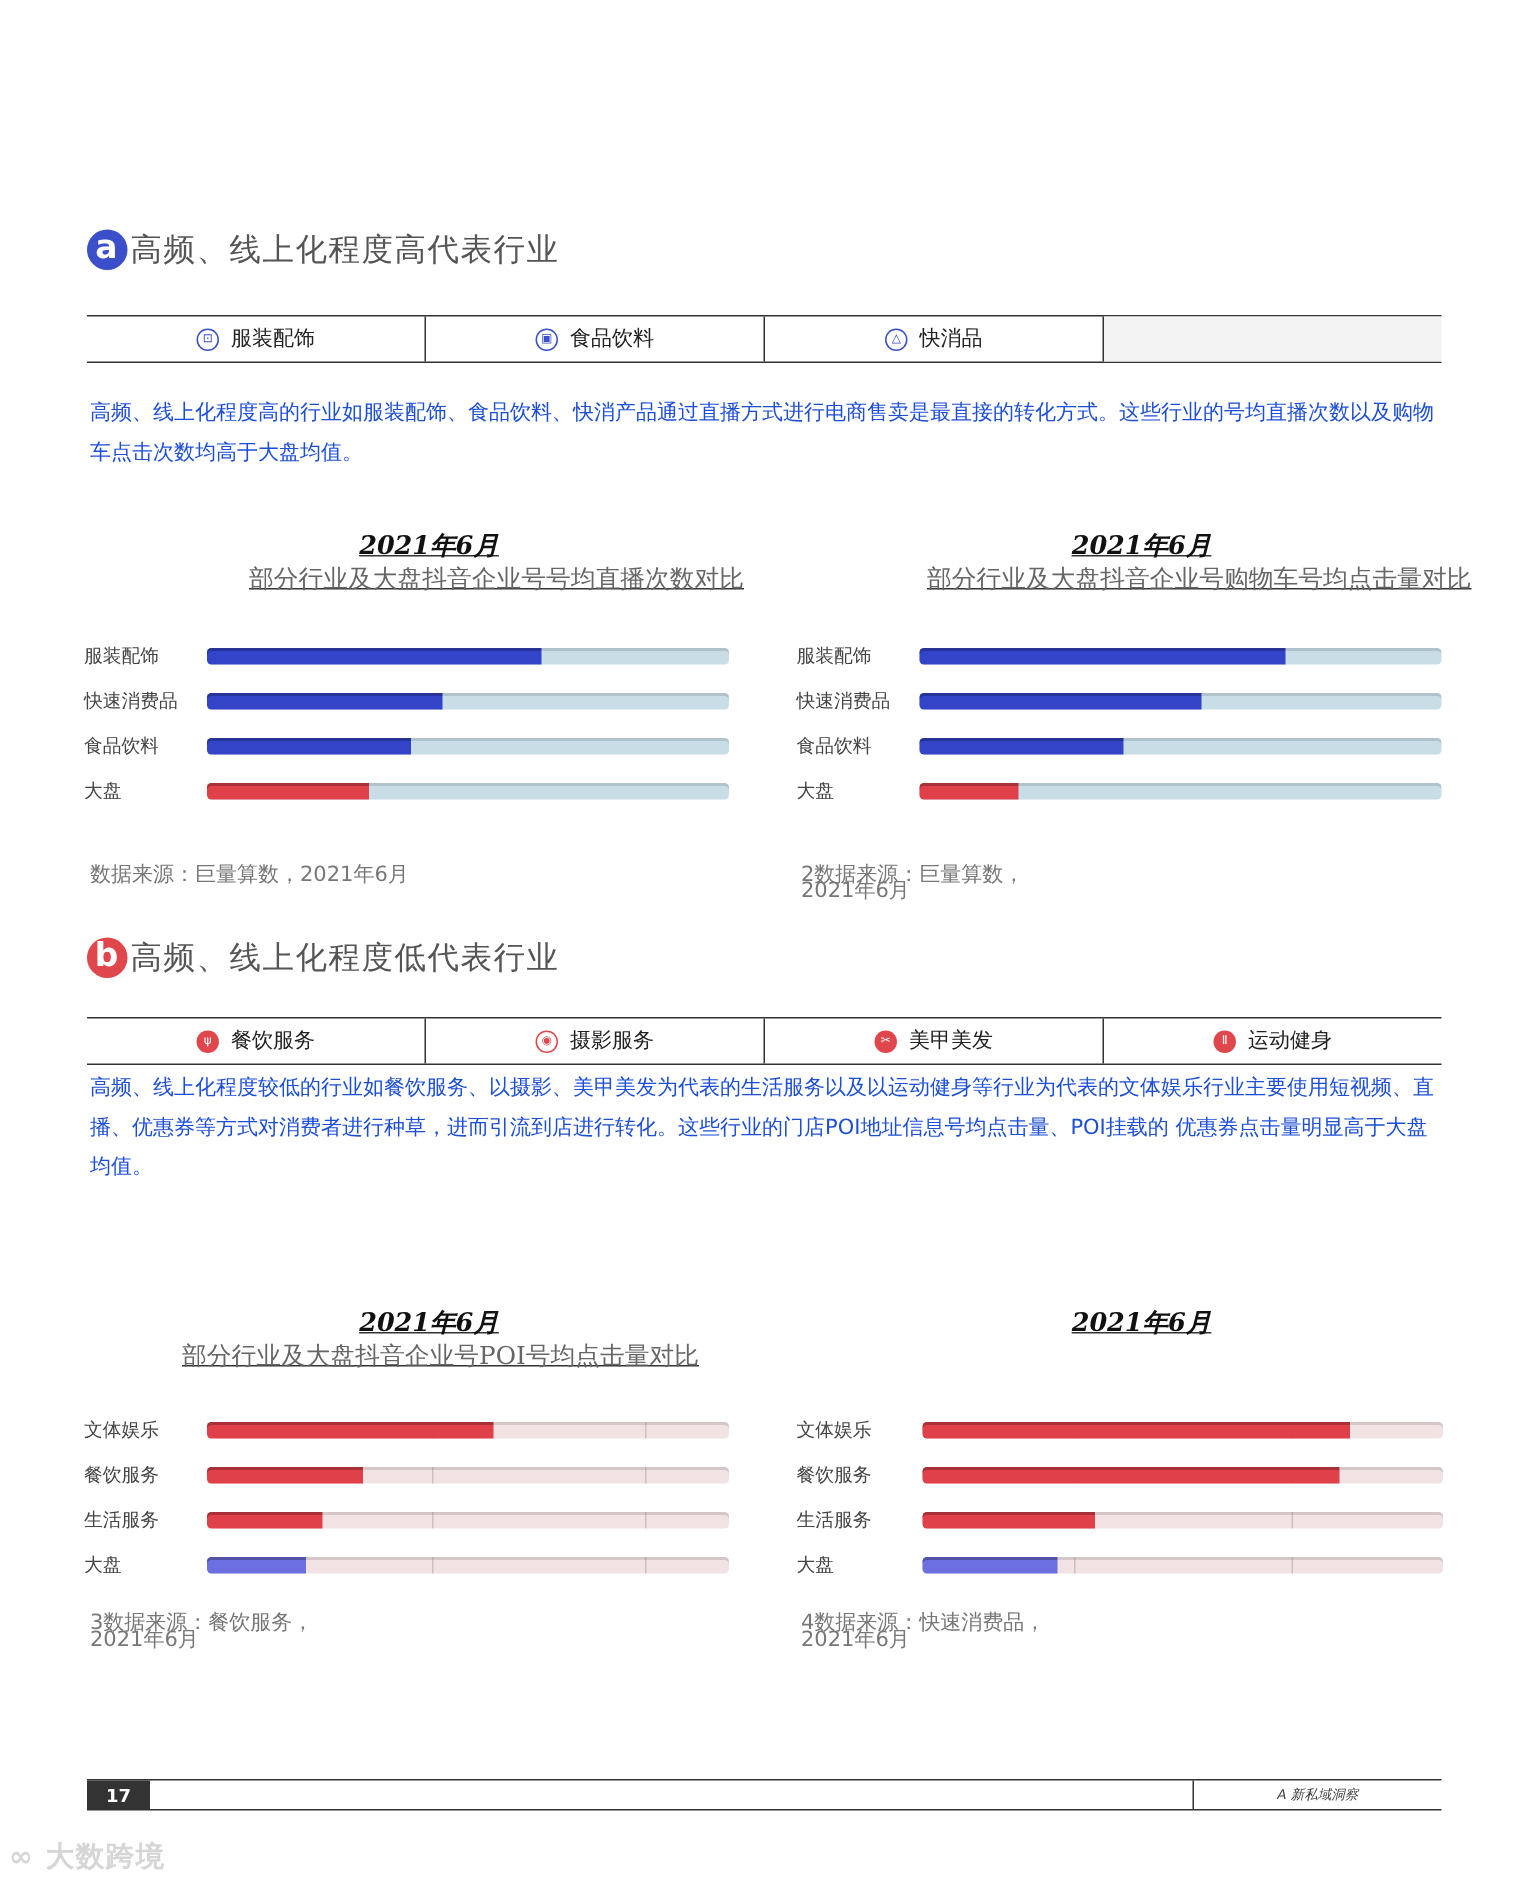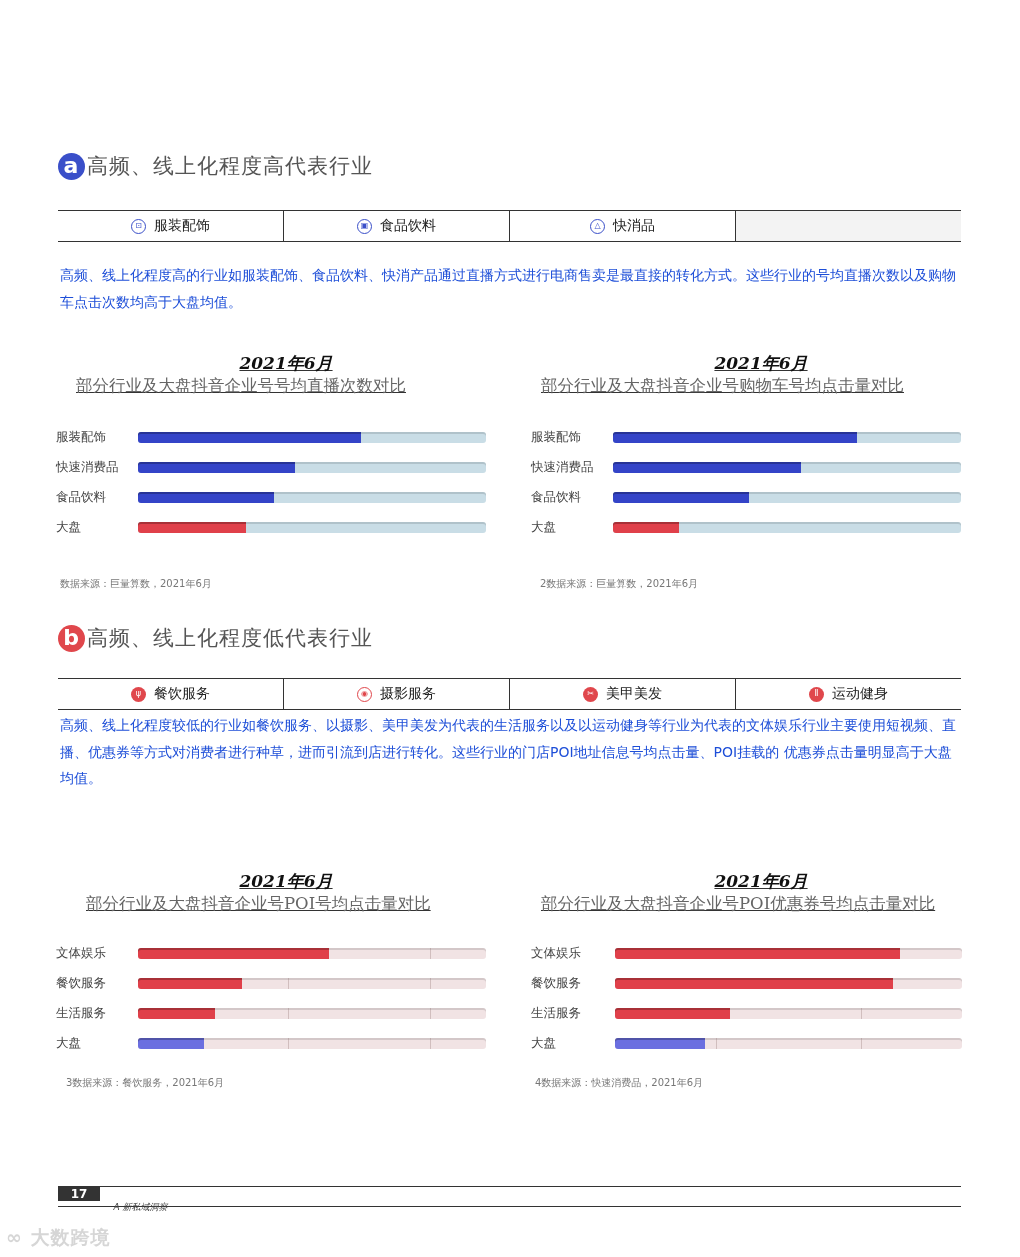--- a/index.html
+++ b/index.html
@@ -12,30 +12,30 @@
   .tabs { left: 58px; width: 903px; height: 32px; border-top: 1.5px solid #333; border-bottom: 1.5px solid #333; display: flex; }
   .tab { flex: 1; display: flex; align-items: center; justify-content: center; font-size: 14px; color: #222; border-right: 1.5px solid #333; }
   .tab:last-child { border-right: none; }
   .tab.empty { background: #f3f3f3; }
   .tab-icon { width: 15px; height: 15px; border-radius: 50%; margin-right: 8px; display: inline-flex; align-items: center; justify-content: center; font-size: 8px; line-height: 1; }
 
   .para { left: 60px; width: 905px; font-size: 14px; line-height: 26.5px; color: #1d4ed8; }
 
   .chart { width: 440px; text-decoration: underline; }
   .chart-date { text-align: center; font-family: "DejaVu Serif", serif; font-weight: bold; font-style: italic; font-size: 17px; color: #111; }
-  .chart-title { text-align: left; font-family: "DejaVu Serif", serif; font-size: 16.5px; color: #666; line-height: 21px; }
+  .chart-title { text-align: right; font-family: "DejaVu Serif", serif; font-size: 16.5px; color: #666; line-height: 21px; }
   .row { position: absolute; left: 0; height: 14px; width: 100%; }
   .row-label { position: absolute; left: 0; top: -3px; font-size: 12.5px; color: #444; }
   .track { position: absolute; height: 11px; border-radius: 3px; box-shadow: inset 0 2px 0 rgba(0,0,0,0.12); }
   .fill { position: absolute; left: 0; top: 0; height: 11px; border-radius: 3px 0 0 3px; box-shadow: inset 0 2px 0 rgba(0,0,0,0.25); }
   .grid-tick { position: absolute; top: 0; width: 1px; height: 11px; background: rgba(150,120,120,0.35); }
 
-  .source { font-size: 10px; color: #777; line-height: 11px; text-align: center; }
-
-  .footer { left: 58px; top: 1186px; width: 903px; height: 21px; border-top: 1.5px solid #333; border-bottom: 1.5px solid #333; display: flex; flex-direction: column; }
+  .source { font-size: 14px; color: #777; line-height: 11px; }
+
+  .footer { left: 58px; top: 1186px; width: 903px; height: 21px; border-top: 1.5px solid #333; border-bottom: 1.5px solid #333; display: flex; }
   .page-num { width: 42px; background: #333; color: #fff; font-weight: bold; font-size: 12px; display: flex; align-items: center; justify-content: center; }
   .footer-mid { flex: 1; border-right: 1px solid #333; }
   .footer-right { width: 165px; font-size: 9px; color: #444; display: flex; align-items: center; justify-content: center; font-style: italic; }
 
   .watermark { left: 6px; top: 1225px; font-size: 19px; color: #d6d6d6; font-weight: bold; letter-spacing: 1px; }
 </style>
 </head>
 <body>
 
 <div class="abs section-title" style="top:152px;">
@@ -186,21 +186,20 @@
           <div class="grid-tick" style="left: 292.32px;"></div>
           <div class="fill" style="width: 66.12px; background: rgb(107, 111, 224);"></div>
         </div>
       </div>
     </div>
   <div class="abs source" style="left:4px; top:207px; width:170px;">3数据来源：餐饮服务，2021年6月</div>
 </div>
 
 <div class="abs chart" style="left:531px; top:870px; height:240px;">
   <div class="chart-date" style="padding-left:20px;">2021年6月</div>
-  <div class="chart-title" style="padding:0 0 0 10px;width:440px;">部分行业及大盘抖音企业号POI优惠券号均点击量对比</div>
   <div id="c3">
       <div class="row" style="top: 78px;">
         <span class="row-label">文体娱乐</span>
         <div class="track" style="left: 84px; width: 347px; background: rgb(241, 227, 228);">
           <div class="grid-tick" style="left: 100.63px;"></div>
           <div class="grid-tick" style="left: 246.37px;"></div>
           <div class="fill" style="width: 284.54px; background: rgb(224, 64, 74);"></div>
         </div>
       </div>
       <div class="row" style="top: 108px;">

